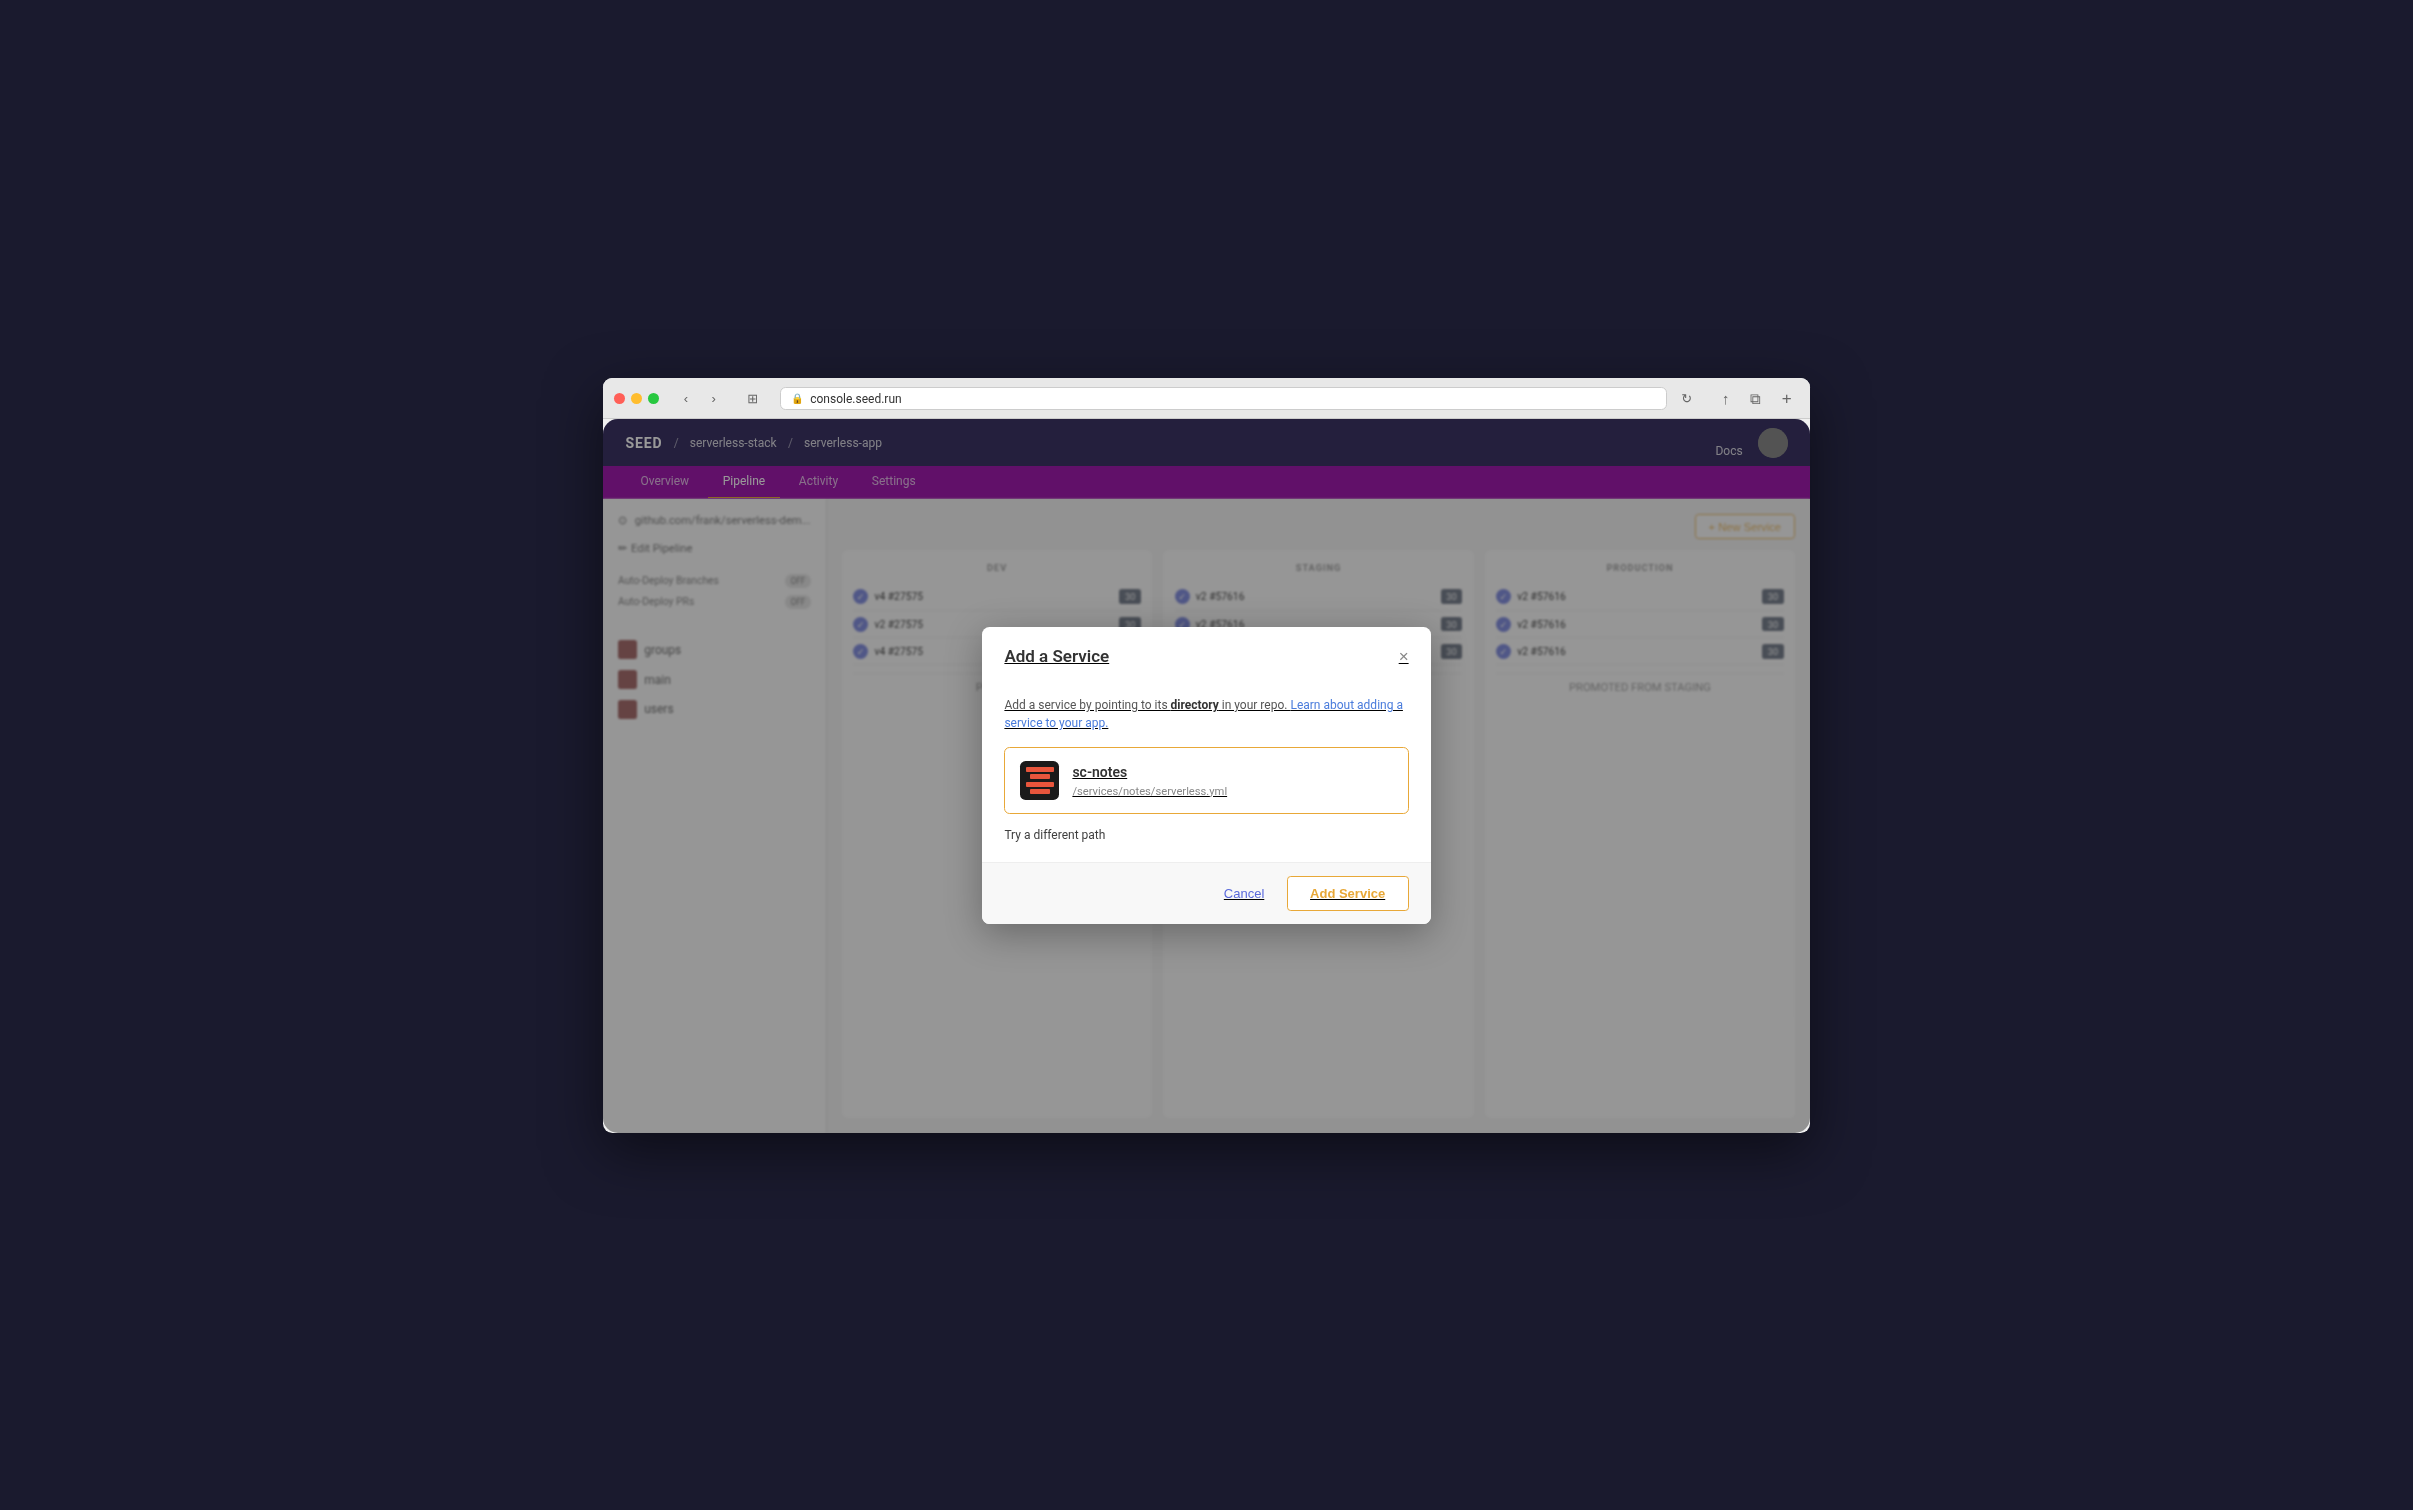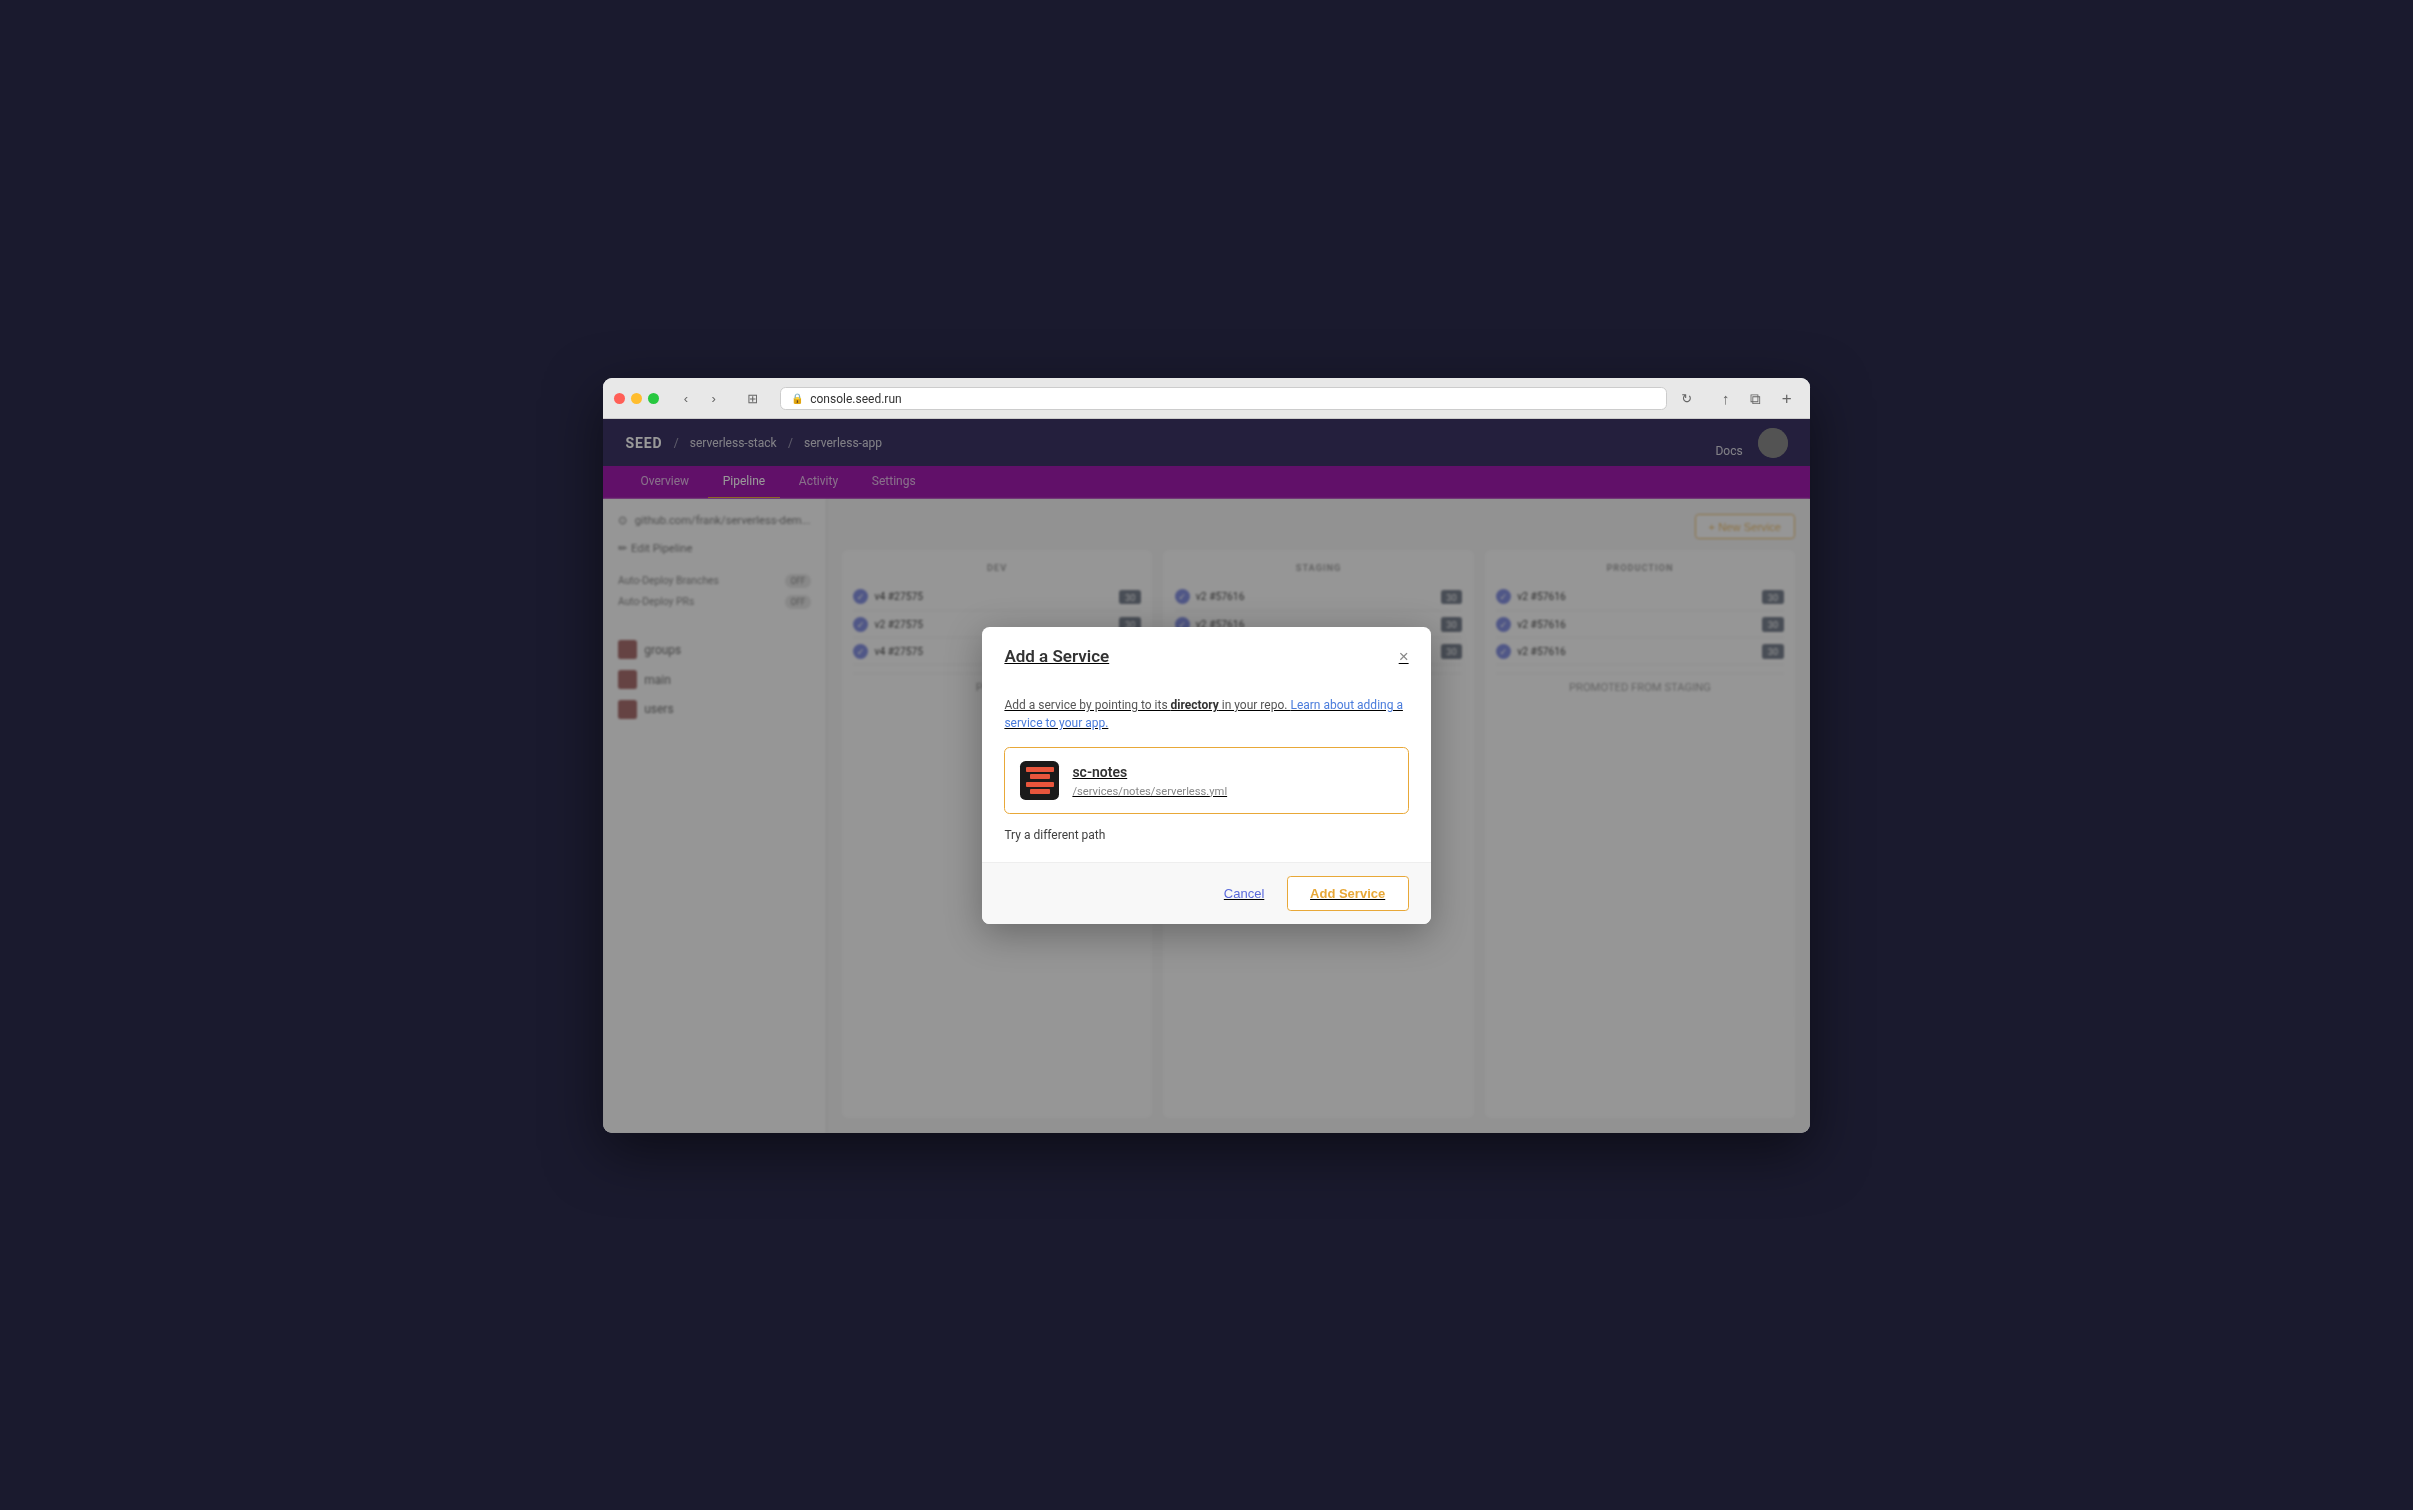--- a/index.html
+++ b/index.html
@@ -145,20 +145,21 @@
       justify-content: center;
     }
 
     
     .app-content {
       flex: 1;
       display: flex;
       flex-direction: column;
       overflow: hidden;
       position: relative;
+      border-radius: 15px;
     }
 
     
     .top-nav {
       background: #3d3566;
       padding: 0 22.4px;
       display: flex;
       align-items: center;
       justify-content: space-between;
       height: 47px;
@@ -357,21 +358,21 @@
       font-weight: bold;
       color: #888;
       text-transform: uppercase;
       letter-spacing: 0.9px;
       margin-bottom: 11.2px;
       text-align: center;
     }
 
     .deploy-item {
       display: flex;
-      align-items: flex-end;
+      align-items: flex-start;
       justify-content: space-between;
       padding: 5.6px 0;
       border-bottom: 0.9px solid #f0f0f0;
       font-size: 10.3px;
     }
 
     .deploy-badge {
       background: #4a5568;
       color: white;
       padding: 1.9px 5.6px;

